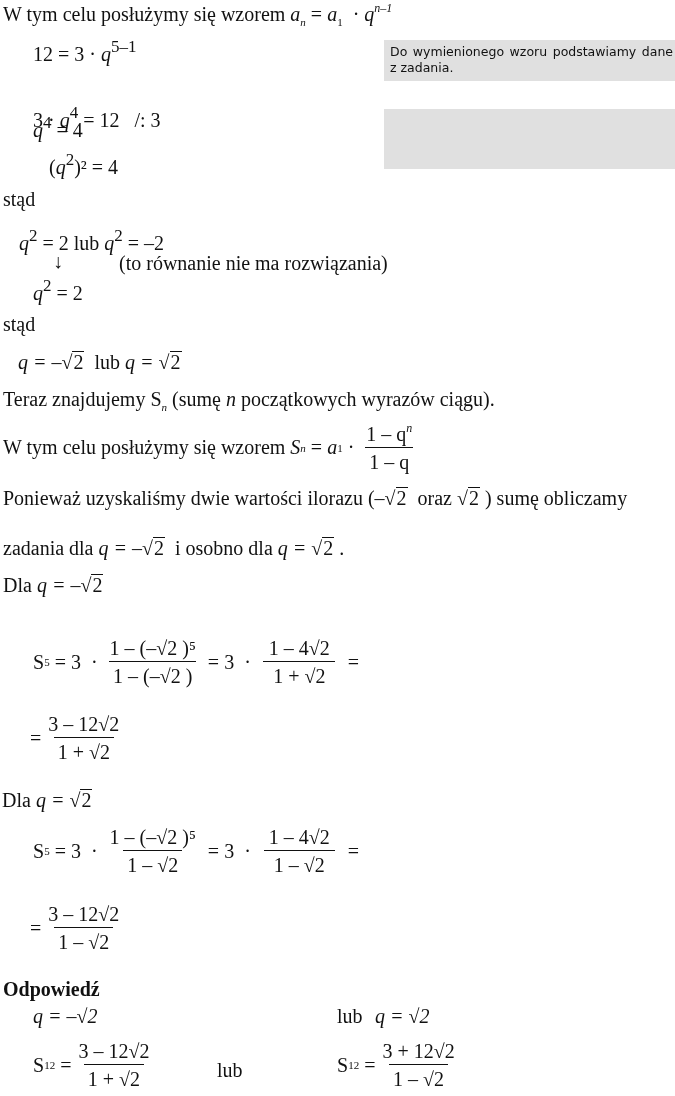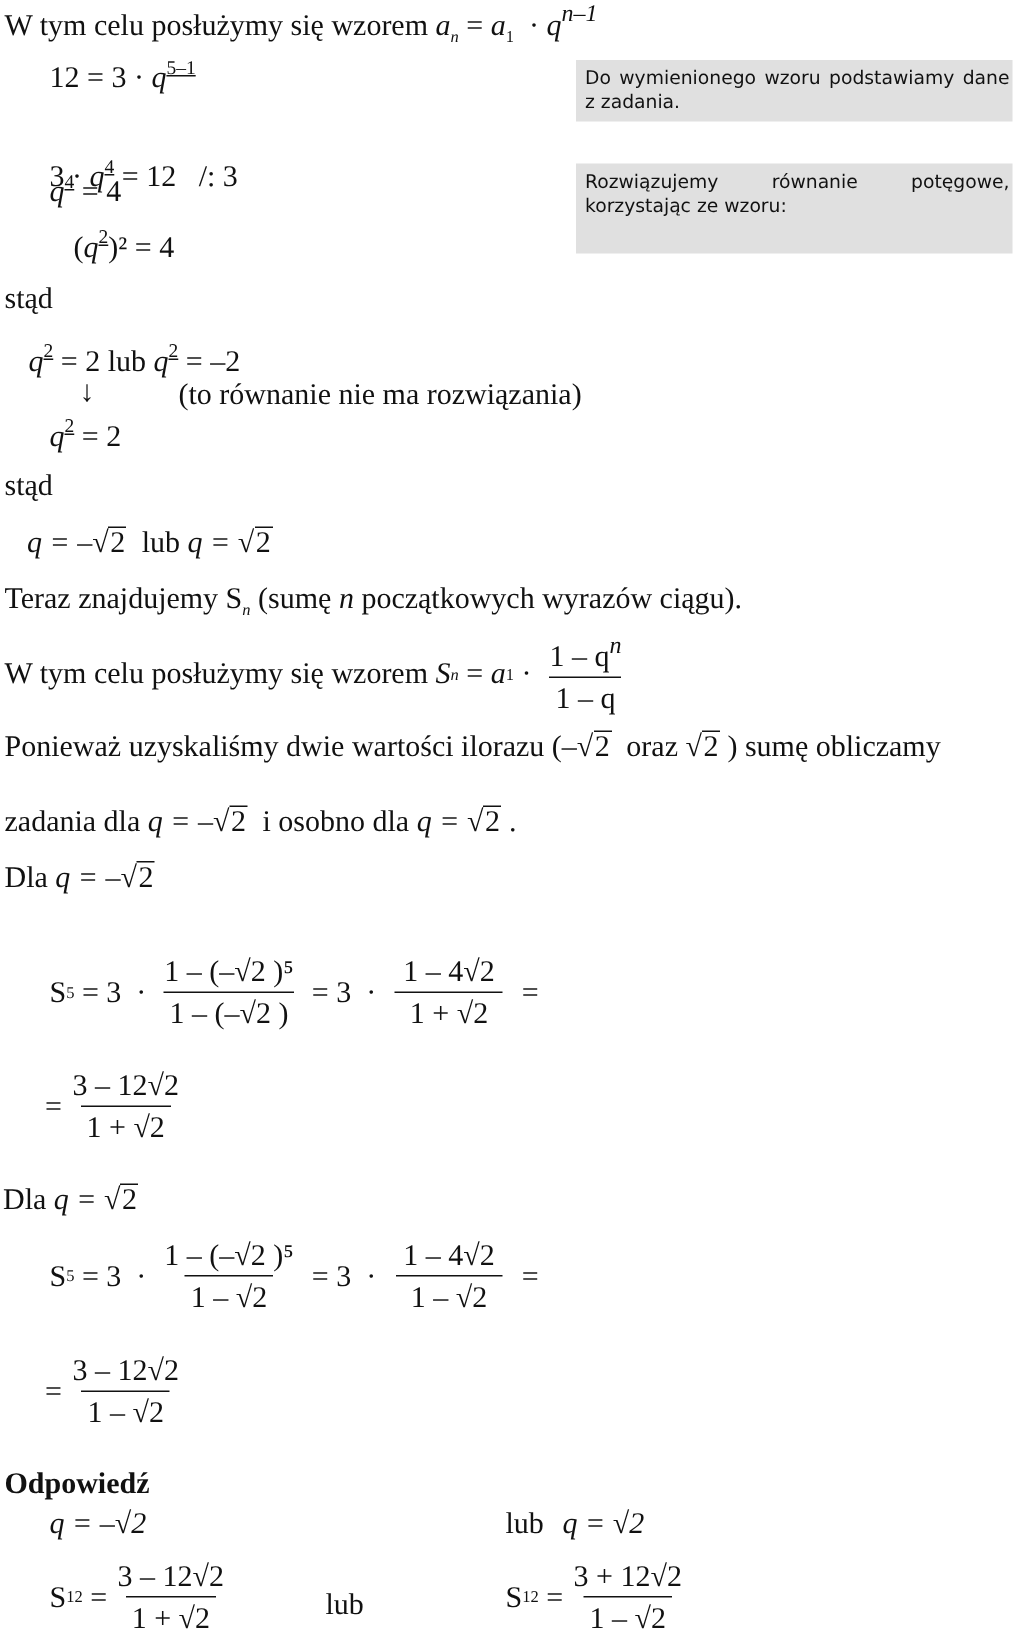--- a/index.html
+++ b/index.html
@@ -2,22 +2,22 @@
 <html><head>
 <meta charset="utf-8">
 <style>
   html, body { margin:0; padding:0; }
   body { width:675px; height:1096px; background:#ffffff; position:relative; overflow:hidden;
          font-family:"Liberation Serif", serif; color:#111; font-size:20px; }
   .ln { position:absolute; white-space:nowrap; line-height:1; }
   .i { font-style:italic; }
   .sub { font-size:11px; vertical-align:-5px; font-style:italic; }
   .subn { font-size:11px; vertical-align:-5px; }
-  .sup { font-size:13px; vertical-align:9px;text-decoration:underline; }
-  .supi { font-size:16px; vertical-align:9px; font-style:italic; }
+  .sup { font-size:17px; vertical-align:9px; }
+  .supi { font-size:12px; vertical-align:9px; font-style:italic; }
   .note { position:absolute; left:384px; width:283px; background:#e0e0e0; padding:4px 4px 4px 6px;
           font-family:"DejaVu Sans", sans-serif; font-size:12.5px; line-height:16px; color:#111;
           text-align:justify; }
   .note .f { padding-left:32px; font-style:italic; }
   .sq { display:inline-block; position:relative; }
   .sq .rad { font-size:20px; }
   .sq .ov { border-top:1.3px solid #111; padding:0 1px; display:inline-block; line-height:1; }
   .frac { display:inline-flex; flex-direction:column; align-items:center; vertical-align:middle; margin:0 3px; }
   .frac .num { padding:0 4px 2px; line-height:1.1; }
   .frac .den { padding:3px 4px 0; line-height:1.1; border-top:1px solid #111; }
@@ -46,21 +46,20 @@
   <span class="i">q</span><span class="sup">4</span><span style="white-space:pre"> = 4</span>
 </div>
 <div class="ln" style="left:33px;top:151px;margin-left:16px;">
   <span>(</span><span class="i">q</span><span class="sup">2</span><span style="white-space:pre">)² = 4</span>
 </div>
 
 <div class="note" style="top:40px;height:33px;">
   <span>Do wymienionego wzoru podstawiamy dane z zadania.</span>
 </div>
 <div class="note" style="top:109px;height:52px;">
-  <div>Rozwiązujemy równanie potęgowe, korzystając ze wzoru:</div>
 </div>
 
 <div class="ln" style="left:3px;top:189px;">stąd</div>
 <div class="ln" style="left:19px;top:227px;">
   <span class="i">q</span><span class="sup">2</span><span style="white-space:pre"> = 2 lub </span><span class="i">q</span><span class="sup">2</span><span style="white-space:pre"> = –2</span>
 </div>
 <div class="ln" style="left:53px;top:251px;">↓</div>
 <div class="ln" style="left:119px;top:253px;">(to równanie nie ma rozwiązania)</div>
 <div class="ln" style="left:33px;top:277px;">
   <span class="i">q</span><span class="sup">2</span><span style="white-space:pre"> = 2</span>

